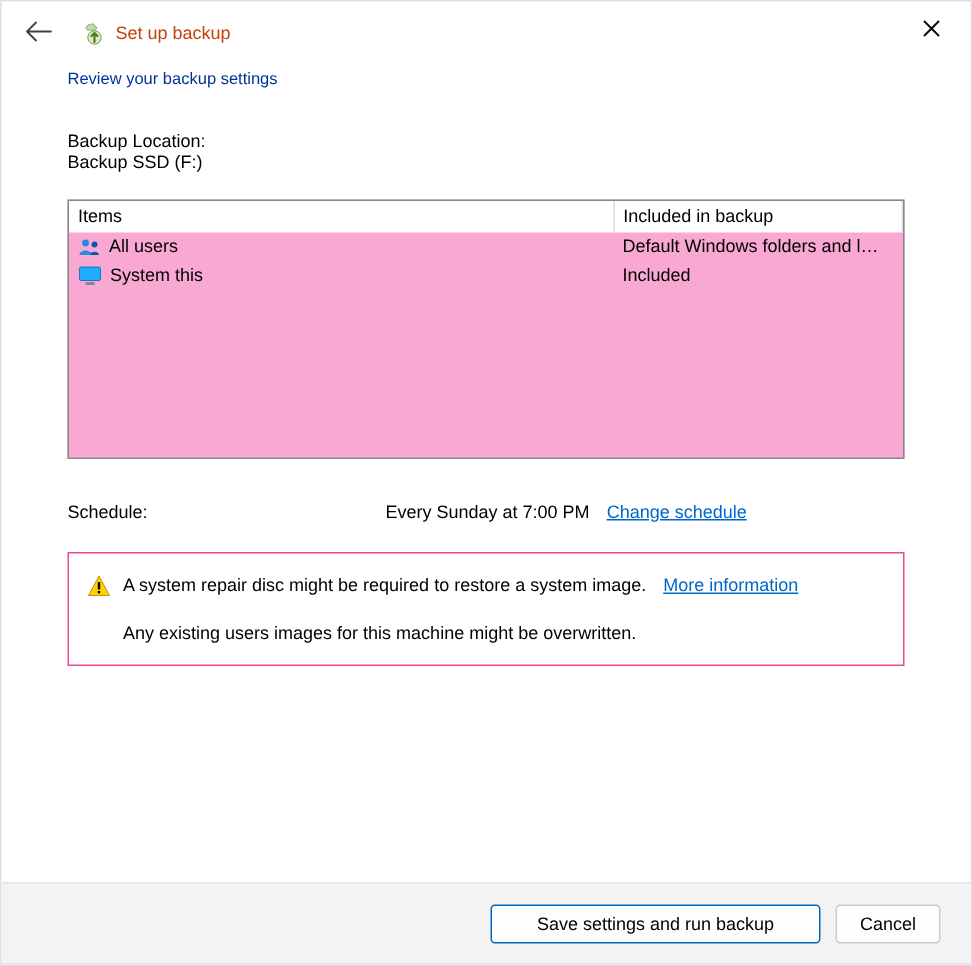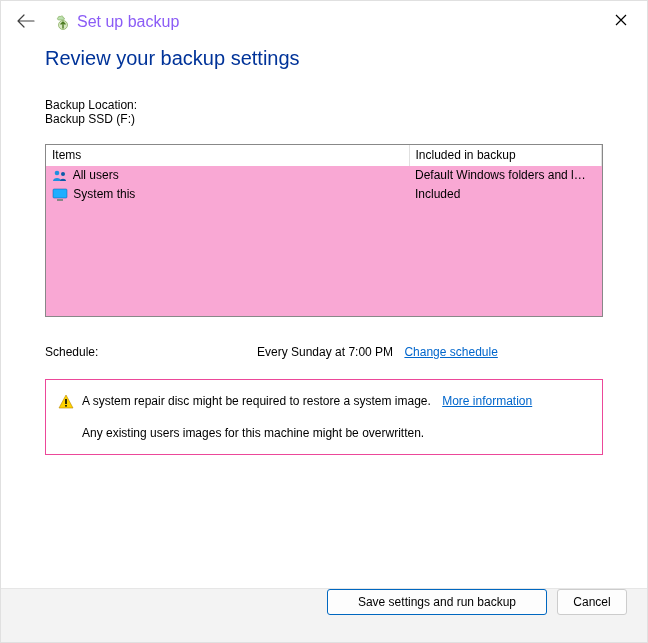--- a/index.html
+++ b/index.html
@@ -25,38 +25,38 @@
       margin-right: 20px;
       cursor: pointer;
       line-height: 1;
     }
     .app-icon {
       margin-right: 6px;
       display: inline-flex;
       align-items: center;
     }
     .title-text {
-      font-size: 16px;
-      color: #8b5cf6;
+      font-size: 12px;
+      color: #c2410c;
     }
     .close-x {
       position: absolute;
       top: 12px;
       right: 20px;
       font-size: 16px;
       cursor: pointer;
       color: #000;
       line-height: 1;
     }
     .content {
       padding: 6px 44px 0 44px;
     }
     .heading {
       color: #003399;
-      font-size: 20px;
+      font-size: 11px;
       font-weight: 400;
       margin-bottom: 28px;
     }
     .field-row {
       display: flex;
       margin-bottom: 18px;
       flex-direction: column;
     }
     .field-label {
       width: 180px;
@@ -140,21 +140,21 @@
     .button-bar {
       position: absolute;
       bottom: 0;
       left: 0;
       right: 0;
       height: 54px;
       background: #f3f3f3;
       border-top: 1px solid #e6e6e6;
       display: flex;
       justify-content: flex-end;
-      align-items: flex-start;
+      align-items: center;
       padding-right: 20px;
       gap: 10px;
     }
     button {
       font-family: inherit;
       font-size: 12px;
       background: #fdfdfd;
       border: 1px solid #ccc;
       border-radius: 3px;
       padding: 5px 12px;

